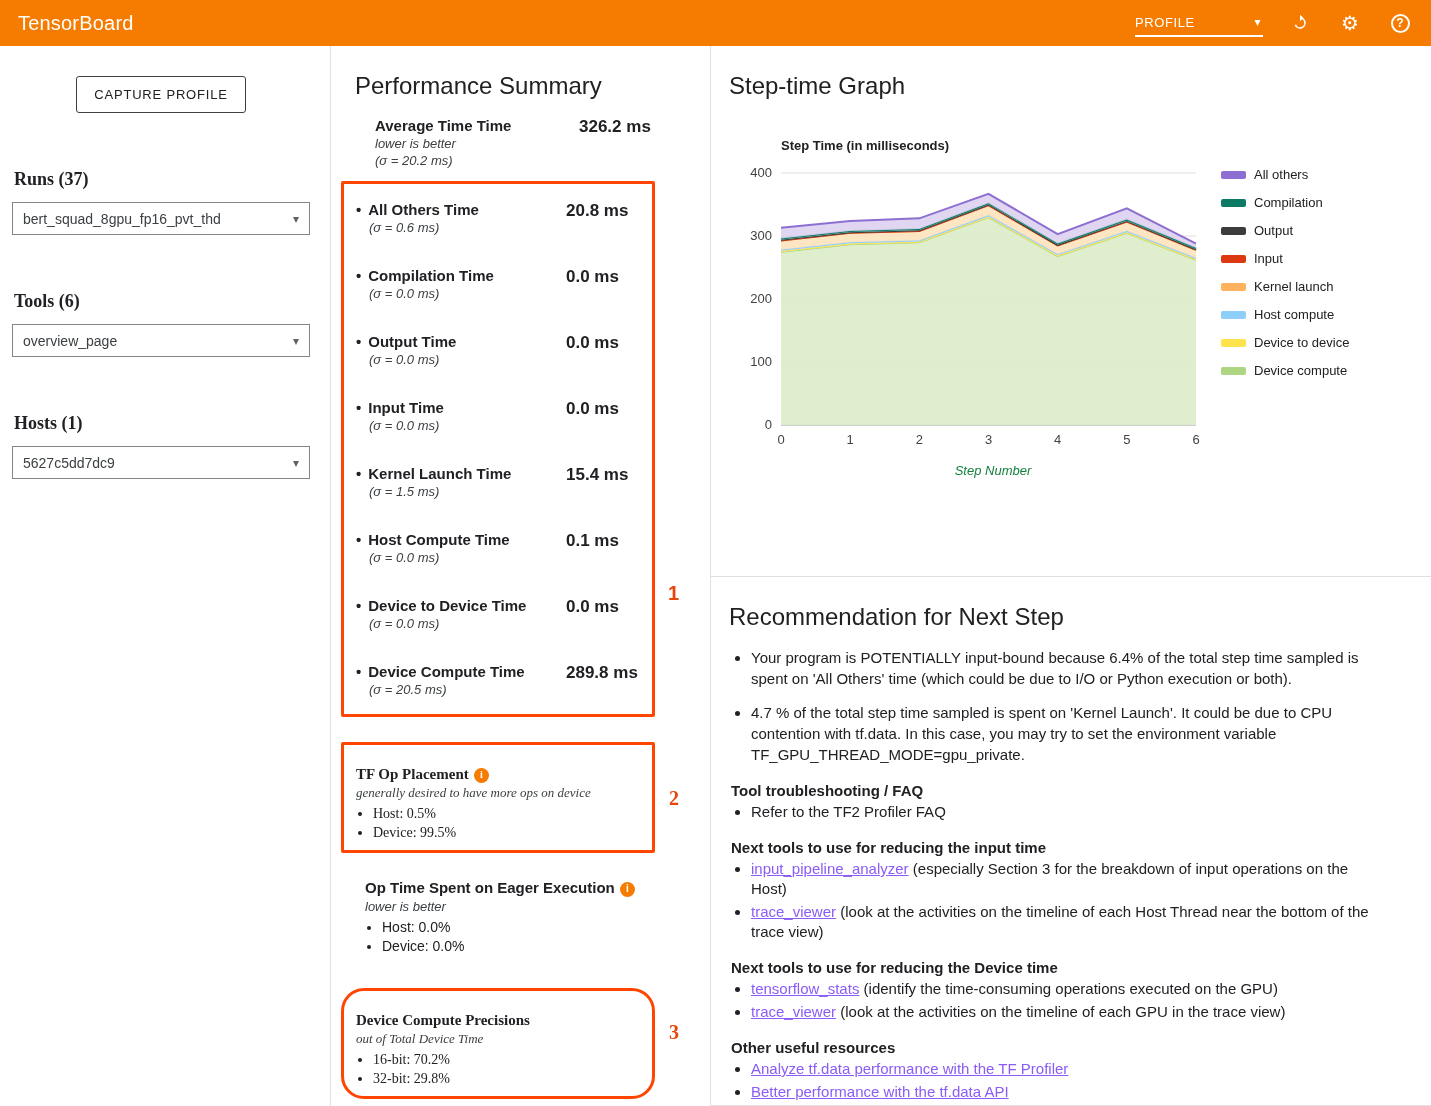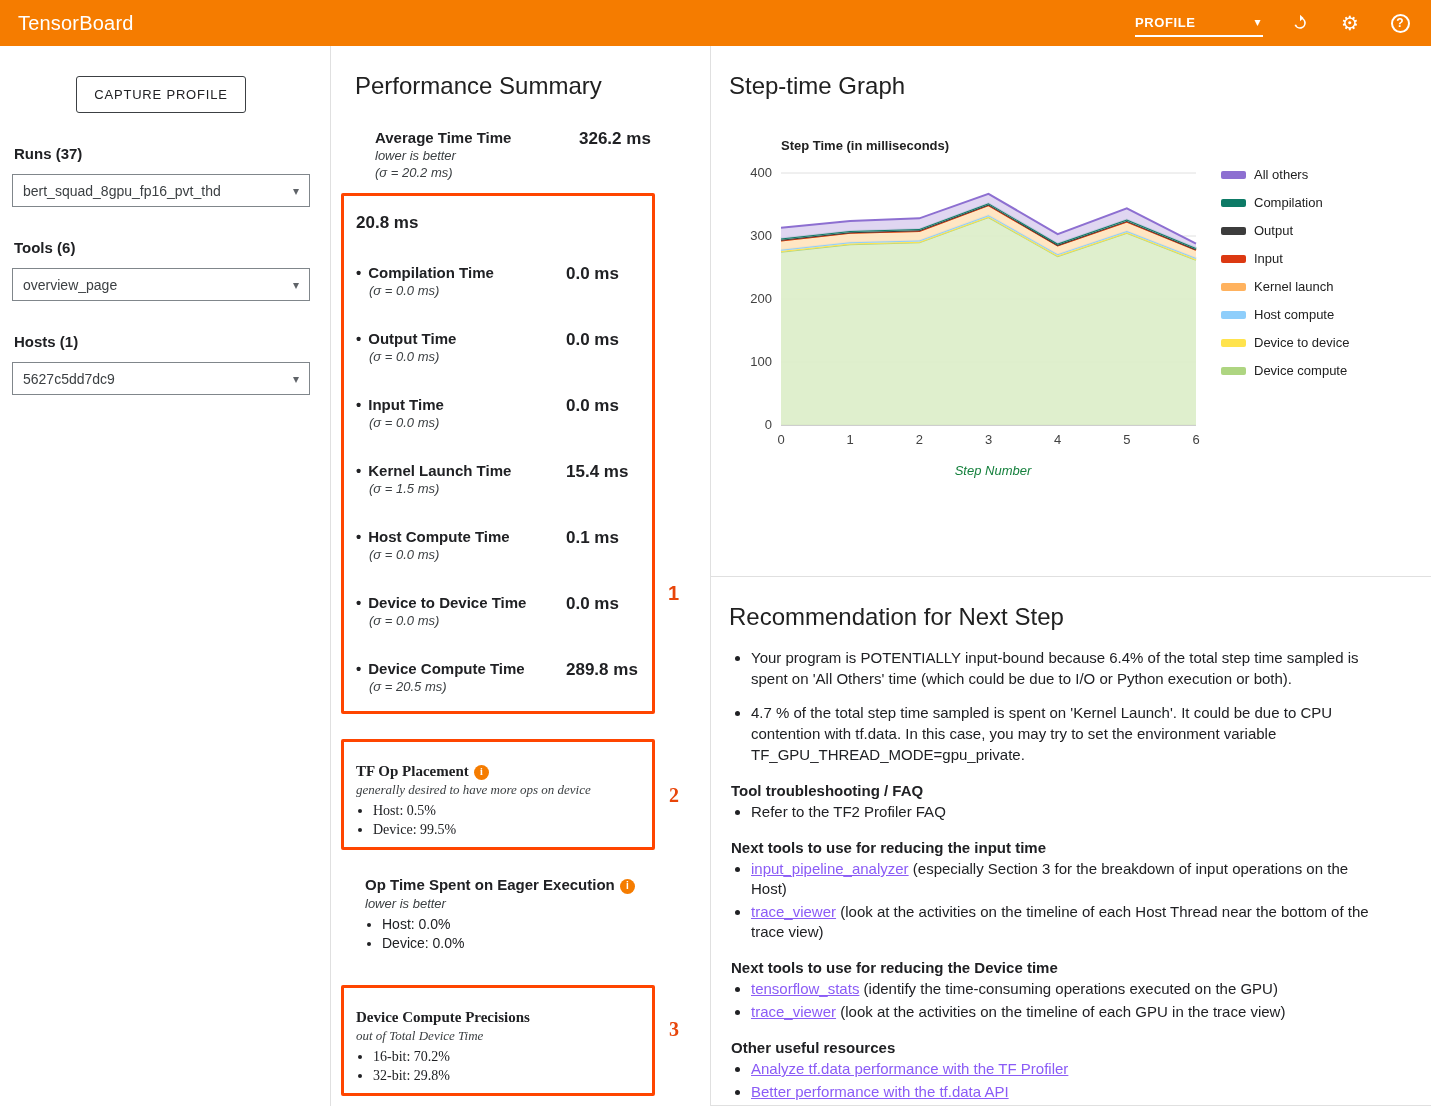--- a/index.html
+++ b/index.html
@@ -13,21 +13,21 @@
   
   .app-header {
     height:46px; background:#f57c00; color:#fff;
     display:flex; align-items:center; padding:0 18px;
   }
   .app-title { font-size:20px; font-weight:500; letter-spacing:.2px; }
   .header-right { margin-left:auto; display:flex; align-items:center; gap:24px; }
   .dashboard-select {
     display:flex; align-items:flex-start; justify-content:space-between;
     width:128px; border-bottom:2px solid #fff; padding:5px 2px 5px 0;
-    font-size:13px; font-weight:700; letter-spacing:.6px; cursor:pointer;gap:48px;
+    font-size:13px; font-weight:400; letter-spacing:.6px; cursor:pointer;gap:48px;
   }
   .dashboard-select .chev { font-size:12px; }
   .icon-btn {
     width:26px; height:26px; display:flex; align-items:center; justify-content:center;
     cursor:pointer; font-size:20px; color:#fff;
   }
   .help-circle {
     width:19px; height:19px; border:2px solid #fff; border-radius:50%;
     font-size:12px; font-weight:700; display:flex; align-items:center; justify-content:center;
   }
@@ -36,34 +36,34 @@
   .main { display:flex; height:1060px; }
 
   
   .sidebar { width:330px; flex-shrink:0; padding:30px 20px 0 12px; }
   .capture-btn {
     display:block; margin:0 auto; background:#fff; cursor:pointer;
     border:1px solid #3c4043; border-radius:3px; padding:10px 17px;
     font-size:13px; font-weight:500; letter-spacing:.8px;
     font-family:inherit; color:#202124;
   }
-  .field-label { font-weight:700; font-size:15px; margin:32px 0 12px 2px; }
+  .field-label { font-weight:700; font-size:18px; margin:56px 0 12px 2px;font-family:Liberation Serif, serif; }
   .select-box {
     border:1px solid #80868b; height:33px; width:298px;
     display:flex; align-items:center; justify-content:space-between;
     padding:0 10px; font-size:14px; color:#3c4043; cursor:pointer; background:#fff;
   }
   .select-box .chev { color:#5f6368; font-size:12px; }
 
   
   .summary-col {
     width:380px; flex-shrink:0; border-left:1px solid #e0e0e0;
     padding:26px 46px 0 24px; position:relative; overflow:hidden;
   }
-  .summary-title { font-size:24px; font-weight:400; margin:0 0 28px 0; color:#212121; }
+  .summary-title { font-size:24px; font-weight:400; margin:0 0 16px 0; color:#212121; }
 
   .avg-row { display:flex; margin-bottom:12px; padding-left:20px; }
   .avg-left { width:204px; flex-shrink:0; }
   .metric-name, .avg-name { font-weight:700; font-size:15px; line-height:19px; }
   .metric-sigma, .avg-note {
     font-style:italic; font-size:13px; color:#3c4043; line-height:17px;
   }
   .avg-note { margin-left:0; }
   .metric-sigma { margin-left:13px; }
   .metric-value, .avg-value { font-weight:700; font-size:17px; padding-top:1px; white-space:nowrap; }
@@ -78,21 +78,21 @@
   .metric-left { width:210px; flex-shrink:0; }
   .bullet { margin-right:7px; }
 
   .info-block { padding:20px 10px 8px 12px;font-family:Liberation Serif, serif; }
   .info-title { font-weight:700; font-size:15px; line-height:18px; }
   .info-note { font-style:italic; font-size:13px; color:#3c4043; line-height:17px; margin-top:1px; }
   .info-list { margin:3px 0 0 0; padding-left:17px; font-size:14px; }
   .info-list li { line-height:19px; }
   .tfop-box { margin-bottom:26px; }
   .eager-block { margin:0 0 32px -2px; padding-left:12px; }
-  .precision-box { margin-bottom:0; }
+  .precision-box { margin-bottom:0;border-radius:23px; }
 
   .info-icon {
     display:inline-flex; width:15px; height:15px; border-radius:50%;
     background:#f57c00; color:#fff; font-size:10px; font-weight:700;
     align-items:center; justify-content:center; font-style:normal;
     vertical-align:1px; margin-left:5px; cursor:pointer;
   }
 
   .annot {
     position:absolute; right:-27px; font-size:20px; font-weight:700; color:#e8450a;
@@ -180,20 +180,24 @@
         <div class="avg-name">Average Time Time</div>
         <div class="avg-note">lower is better</div>
         <div class="avg-note">(σ = 20.2 ms)</div>
       </div>
       <div class="avg-value">326.2 ms</div>
     </div>
 
     <div class="red-box metrics-box" id="metrics-list">
       <span class="annot annot-1">1</span>
     <div class="metric-row">
+          <div class="metric-left">
+            <div class="metric-name"><span class="bullet">•</span>All Others Time</div>
+            <div class="metric-sigma">(σ = 0.6 ms)</div>
+          </div>
           <div class="metric-value">20.8 ms</div>
         </div>
         <div class="metric-row">
           <div class="metric-left">
             <div class="metric-name"><span class="bullet">•</span>Compilation Time</div>
             <div class="metric-sigma">(σ = 0.0 ms)</div>
           </div>
           <div class="metric-value">0.0 ms</div>
         </div>
         <div class="metric-row">

